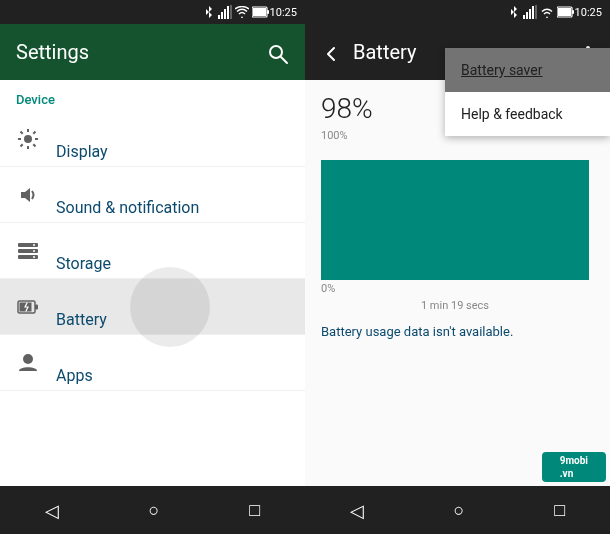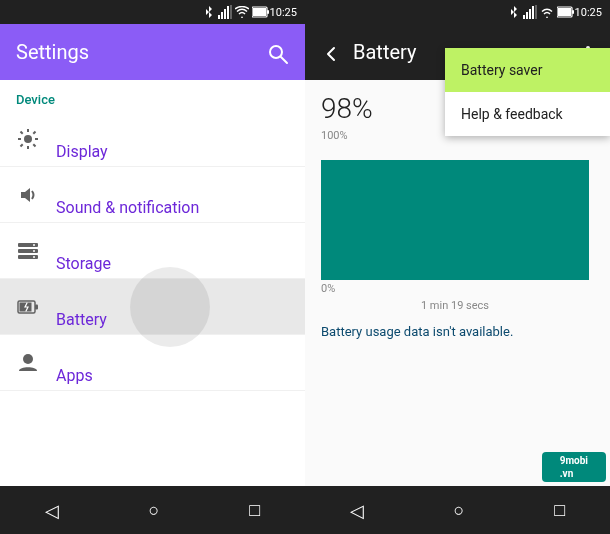--- a/index.html
+++ b/index.html
@@ -35,21 +35,21 @@
       align-items: center;
       gap: 3px;
     }
     .status-text {
       color: #fff;
       font-size: 11px;
     }
 
     .app-bar {
       height: 56px;
-      background: #8b5cf6;
+      background: #14532d;
       display: flex;
       align-items: center;
       padding: 0 16px;
       justify-content: space-between;
     }
     .app-bar-title {
       color: #fff;
       font-size: 20px;
       font-weight: 400;
     }
@@ -82,21 +82,21 @@
     .menu-item-icon {
       width: 24px;
       height: 24px;
       display: flex;
       align-items: center;
       justify-content: center;
       color: #616161;
       font-size: 20px;
     }
     .menu-item-label {
-      color: #6d28d9;
+      color: #0c4a6e;
       font-size: 16px;
       font-weight: 400;
       margin-top: 25px;
     }
     .ripple {
       position: absolute;
       width: 80px;
       height: 80px;
       border-radius: 50%;
       background: rgba(0,0,0,0.08);
@@ -205,21 +205,22 @@
       z-index: 100;
     }
     .dropdown-item {
       padding: 14px 16px;
       font-size: 14px;
       color: #212121;
       cursor: pointer;
       background: #fff;
     }
     .dropdown-item.highlighted {
-      background: #bef264;
+      background: #737373;
+      text-decoration: underline;
     }
 
     
     .right-nav-bar {
       height: 48px;
       background: #212121;
       display: flex;
       align-items: center;
       justify-content: space-around;
     }

